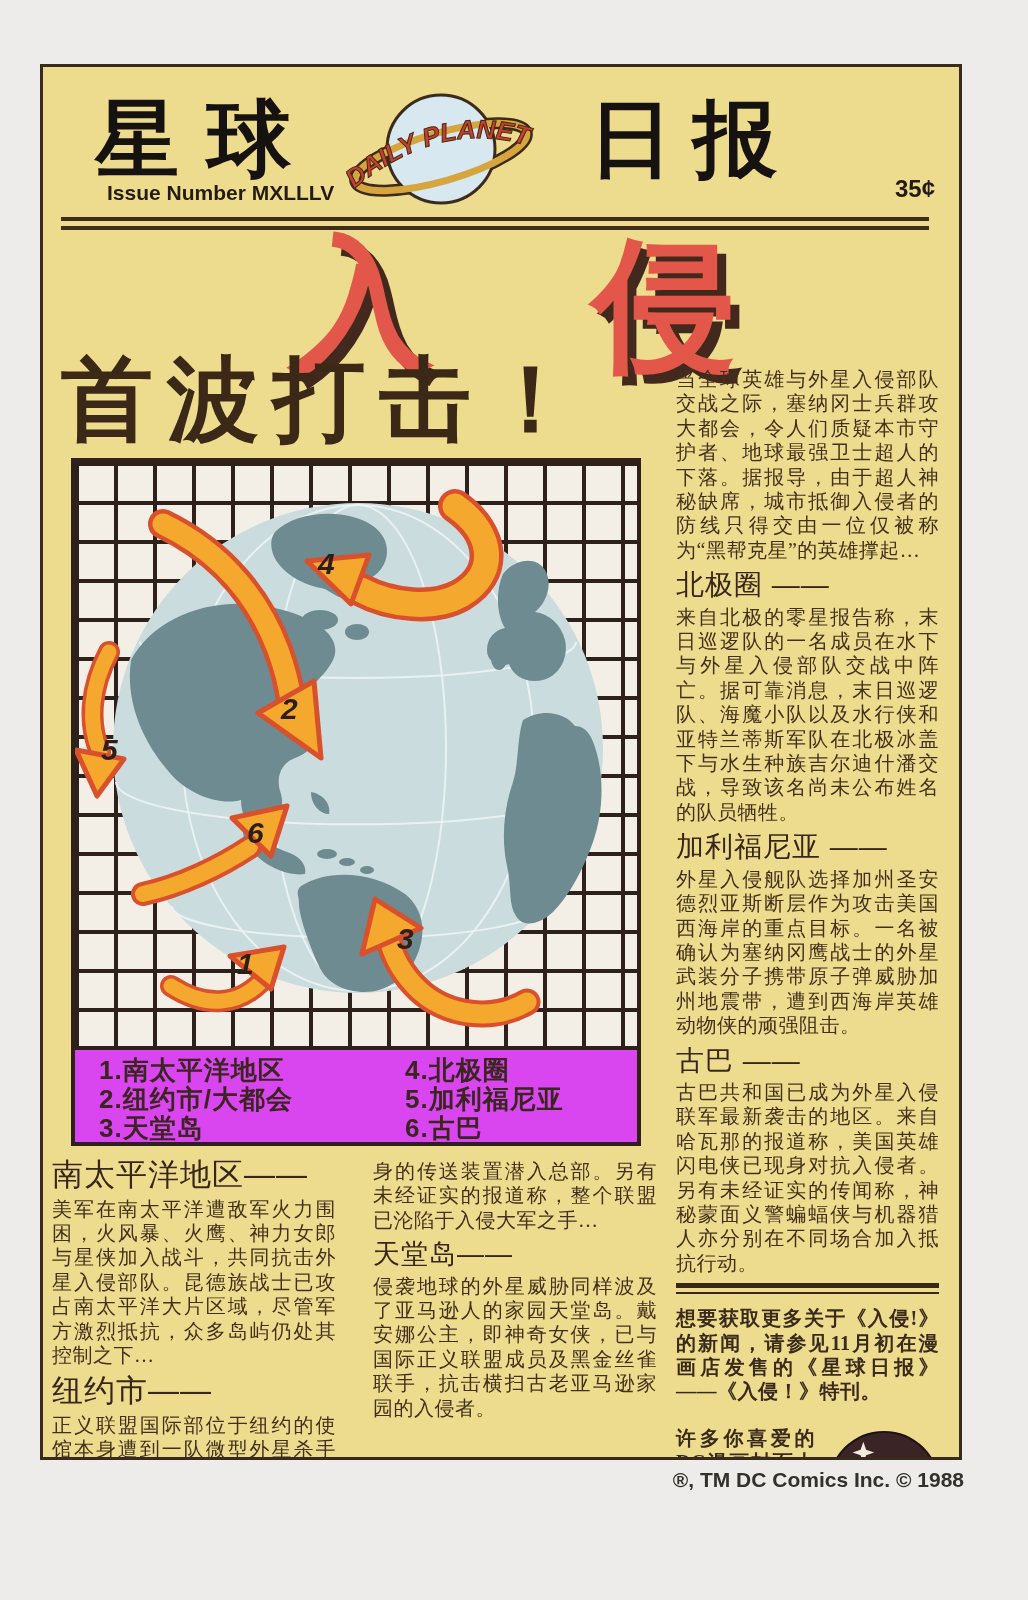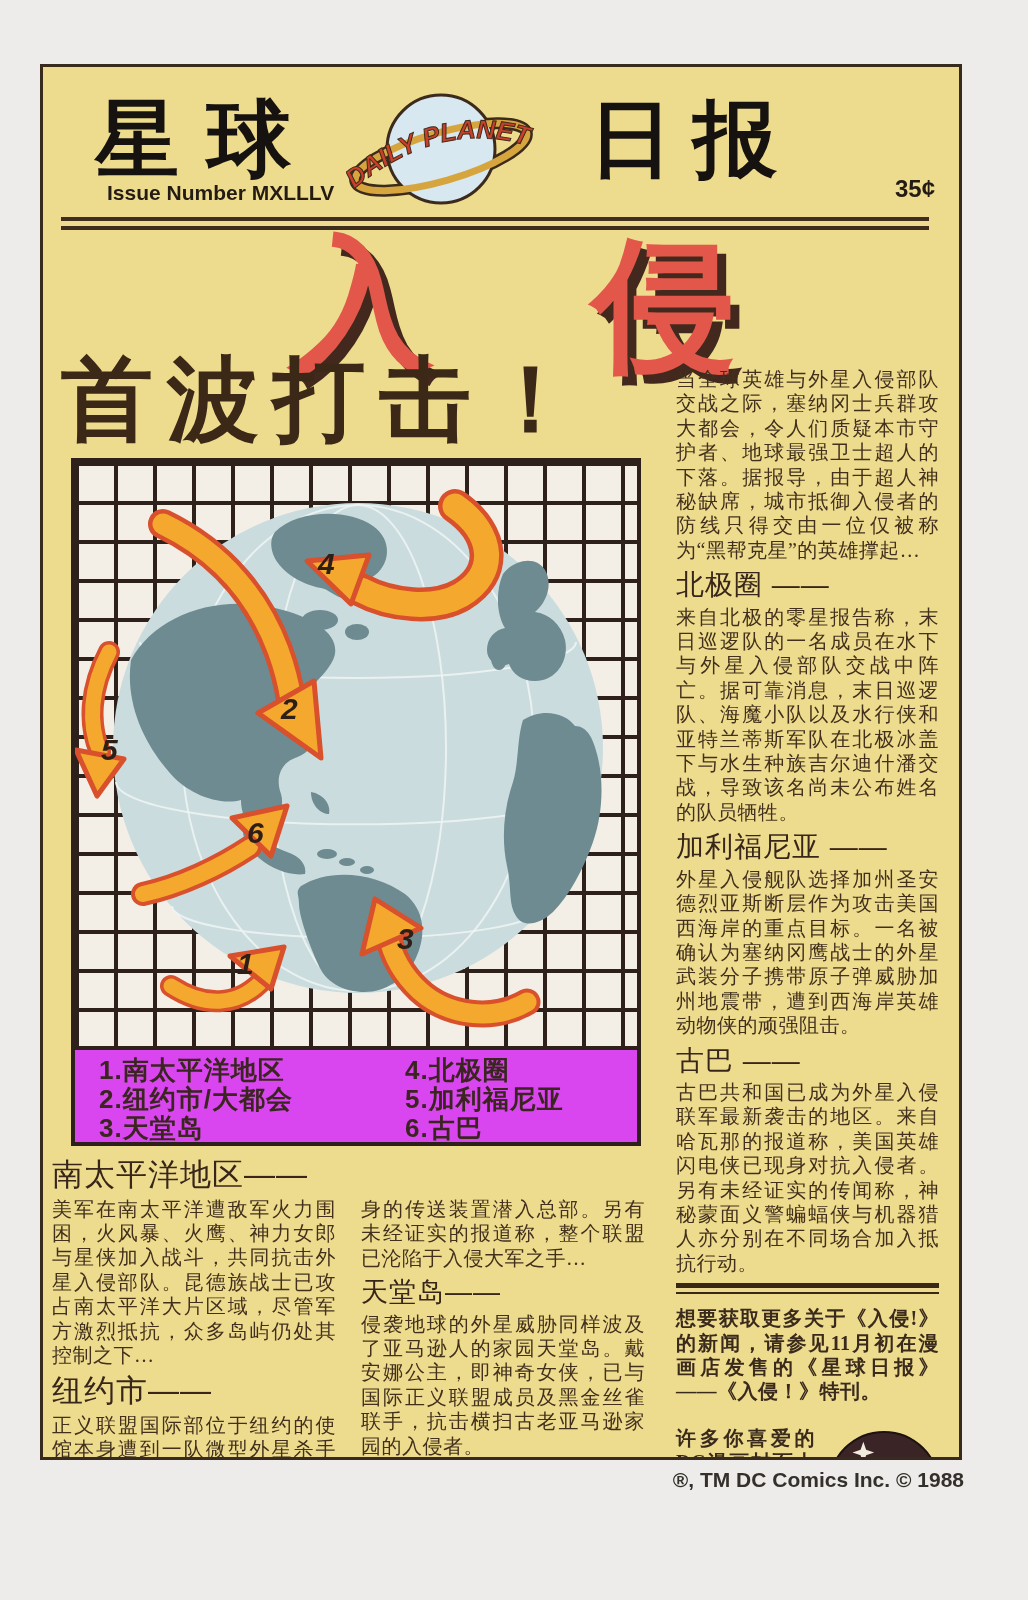--- a/index.html
+++ b/index.html
@@ -39,21 +39,21 @@
   .legend-col.one{left:24px;}
   .legend-col.two{left:330px;}
   
   .col{position:absolute;color:#42301d;}
   .col p{margin:0 0 5px;font-family:"Liberation Serif",serif;font-size:20px;line-height:24.4px;
          text-align:justify;letter-spacing:.5px;}
   .col h3{margin:8px 0 5px;font-family:"Liberation Sans",sans-serif;font-weight:400;
           font-size:30px;line-height:1.05;color:#38261a;letter-spacing:1px;white-space:nowrap;}
   .col-left{left:9px;top:1084px;width:284px;}
   .col-left h3{font-size:31px;}
-  .col-mid{left:318px;top:1092px;width:284px;margin-top:38px;}
+  .col-mid{left:330px;top:1092px;width:284px;}
   .col-mid h3{font-size:27px;}
   .col-right{left:633px;top:300px;width:263px;}
   .col-right h3{font-size:28px;}
   .promo-rule{border-top:5px solid #3a2817;border-bottom:2px solid #3a2817;height:4px;
               margin:8px 0 12px;}
   .promo1{font-family:"Liberation Serif",serif;font-weight:700;font-size:20px;line-height:26px;
           color:#3a2a1c;text-align:justify;letter-spacing:.5px;margin:0;}
   .promo2-wrap{position:relative;margin-top:22px;padding-right:124px;min-height:126px;}
   .promo2{font-family:"Liberation Serif",serif;font-weight:700;font-size:19px;line-height:22px;
           color:#3a2a1c;margin:0;}

